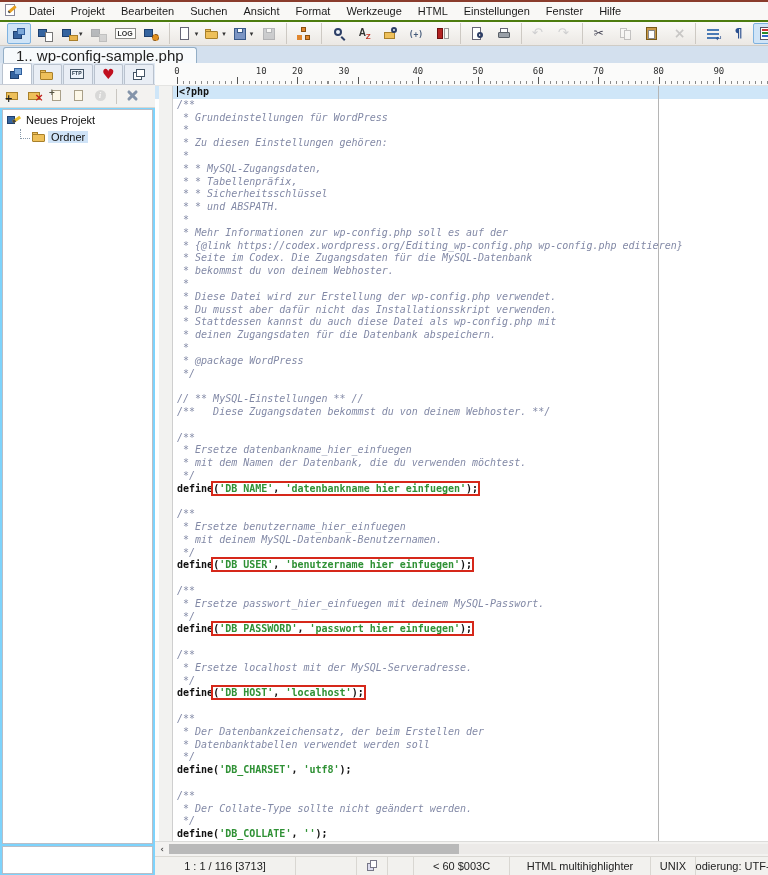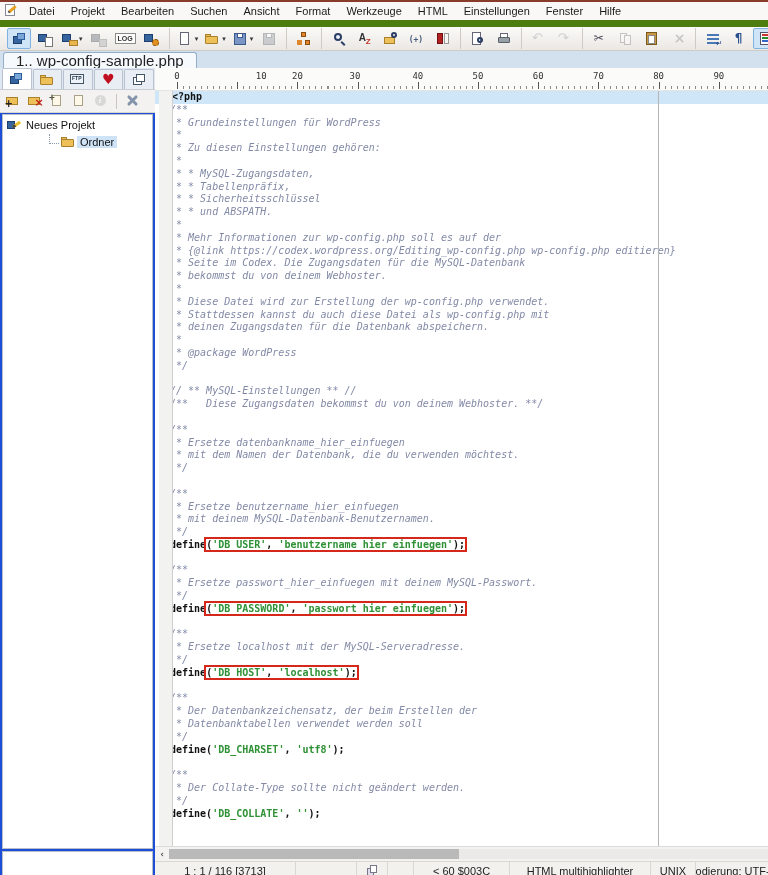--- a/index.html
+++ b/index.html
@@ -3,21 +3,21 @@
 <meta charset="utf-8">
 <style>
   html,body{margin:0;padding:0;}
   body{
     width:768px;height:875px;overflow:hidden;position:relative;
     background:#eceae7;font-family:"Liberation Sans",sans-serif;
     -webkit-font-smoothing:none;
   }
   .topstrip{height:2px;background:#8a3c2c;}
   
-  .menubar{height:18px;background:#f9f8f6;border-bottom:7px solid #4d7c0f;
+  .menubar{height:18px;background:#f9f8f6;border-bottom:2px solid #4d7c0f;
     display:flex;align-items:center;font-size:11px;color:#1a1a1a;padding-left:4px;}
   .menu-item{padding:1px 8px;cursor:default;}
   
   .toolbar{height:23px;background:linear-gradient(#fbfaf8,#ebe8e4);
     border-bottom:1px solid #cfccc6;display:flex;align-items:center;padding-left:2px;}
   .tb-group{display:flex;align-items:center;padding:0 4px;height:21px;border-right:1px solid #cdc9c3;}
   .tb-group:last-child{border-right:none;}
   .tbtn{height:19px;min-width:20px;display:inline-flex;align-items:center;justify-content:center;
     border:1px solid transparent;border-radius:2px;margin:0 1px;padding:0 1px;}
   .tbtn.active{background:#cfe4f7;border-color:#7eb2e0;}
@@ -98,21 +98,21 @@
   .i-edit-doc::before{left:1px;top:1px;width:10px;height:12px;background:#fff;border:1px solid #889;}
   .i-edit-doc::after{left:3px;top:5px;width:10px;height:3px;background:#e8a020;border-left:2px solid #555;transform:rotate(-40deg);border-radius:1px;}
   .i-pages::before{left:3px;top:5px;width:7px;height:8px;background:#dde;border:1px solid #778;}
   .i-pages::after{left:6px;top:2px;width:7px;height:8px;background:#fff;border:1px solid #778;}
   
   .tabbar{height:17px;background:#d3e0ee;display:flex;align-items:flex-end;padding-left:3px;}
   .doc-tab{height:15px;background:#f7fafc;border:1px solid #93aec6;border-bottom:none;
     border-radius:3px 3px 0 0;font-size:15px;color:#222;padding:0 12px;display:flex;align-items:center;}
   
   .main{display:flex;height:812px;}
-  .leftcol{width:155px;display:flex;flex-direction:column;background:#1d4ed8;}
+  .leftcol{width:155px;display:flex;flex-direction:column;background:#7dd3fc;}
   .side-tabs{height:21px;background:#dfe8f2;display:flex;align-items:flex-end;padding-left:2px;border-bottom:1px solid #c8cdd6;}
   .side-tab{width:28px;height:19px;display:flex;align-items:center;justify-content:center;
     border:1px solid #b9c2ce;border-bottom:none;background:#e9eef5;margin-right:1px;border-radius:2px 2px 0 0;}
   .side-tab.active{background:#fff;height:20px;}
   .side-tools{height:22px;background:#f3f2f0;border-bottom:1px solid #d9d6d1;display:flex;align-items:center;padding-left:2px;}
   .stool{height:19px;min-width:20px;display:inline-flex;align-items:center;justify-content:center;margin:0 1px;}
   .stool.disabled{opacity:.45;filter:grayscale(.6);}
   .tool-sep{width:1px;height:15px;background:#c9c6c1;margin:0 4px;}
   .tree-panel{flex:1;background:#fff;border:1px solid #b8bec8;margin:1px 2px 0 2px;overflow:hidden;font-size:11px;}
   .tree-row{height:15px;display:flex;align-items:center;white-space:nowrap;color:#111;margin-top:2px;}
@@ -125,21 +125,21 @@
   .ruler{height:22px;background:#fbfbfa;position:relative;border-bottom:1px solid #e4e4e2;}
   .ruler-num{position:absolute;top:3px;font:9px "DejaVu Sans Mono",monospace;color:#333;transform:translateX(-50%);}
   .ticks-minor{position:absolute;left:22px;right:0;bottom:1px;height:3px;
     background:repeating-linear-gradient(to right,#8a8a8a 0 1px,transparent 1px 6.02px);}
   .ticks-major{position:absolute;left:22px;right:0;bottom:1px;height:7px;
     background:repeating-linear-gradient(to right,#555 0 1px,transparent 1px 60.2px);}
   .code-area{flex:1;position:relative;background:#fff;overflow:hidden;
     font:10px "DejaVu Sans Mono",monospace;line-height:12.8px;}
   .gutter{position:absolute;left:4px;top:0;bottom:0;width:13px;background:#f2f2f0;border-right:1px solid #cfcfcf;z-index:6;}
   .col80{position:absolute;left:503px;top:0;bottom:0;width:1px;background:#b5b5b5;z-index:5;}
-  .code-line{height:12.8px;white-space:pre;padding-left:15px;}
+  .code-line{height:12.8px;white-space:pre;padding-left:22px;}
   .code-line.hl{background:#cfe6f8;}
   .caret{display:inline-block;width:1px;height:11px;background:#000;vertical-align:-2px;margin-right:1px;}
   .c{color:#8289a6;font-style:italic;}
   .k{color:#111;font-weight:bold;}
   .g{color:#2f9135;font-weight:bold;}
   .redbox{outline:2px solid #d6281a;}
   
   .hscroll{height:14px;background:#f3f2f0;border-top:1px solid #dcdcda;display:flex;align-items:center;}
   .hs-arrow{width:14px;height:13px;display:flex;align-items:center;justify-content:center;
     font:bold 9px "DejaVu Sans",sans-serif;color:#555;}
@@ -319,37 +319,37 @@
         <span class="tool-sep"></span>
         <span class="stool">
           <span class="ico i-wrench"></span>
         </span>
       </div>
     <div class="tree-panel">
         <div class="tree-row" style="padding-left: 3px;">
           <span class="ico i-project"></span>
           <span class="tree-label">Neues Projekt</span>
         </div>
-        <div class="tree-row selected" style="padding-left: 11px; margin-left: 29px;">
+        <div class="tree-row selected" style="padding-left: 11px;">
           <span class="tree-elbow"></span>
           <span class="ico i-folder"></span>
           <span class="tree-label">Ordner</span>
         </div>
       </div>
     <div class="side-bottombox"></div>
   </div>
 
   <div class="editorcol">
     <div class="ruler">
       <div class="ticks-minor"></div>
       <div class="ticks-major"></div>
     <span class="ruler-num" style="left: 22px;">0</span>
         <span class="ruler-num" style="left: 82.2px; margin-left: 24px;">10</span>
         <span class="ruler-num" style="left: 142.4px;">20</span>
-        <span class="ruler-num" style="left: 200px;">30</span>
+        <span class="ruler-num" style="left: 189px;">30</span>
         <span class="ruler-num" style="left: 262.8px;">40</span>
         <span class="ruler-num" style="left: 323px;">50</span>
         <span class="ruler-num" style="left: 383.2px;">60</span>
         <span class="ruler-num" style="left: 443.4px;">70</span>
         <span class="ruler-num" style="left: 503.6px;">80</span>
         <span class="ruler-num" style="left: 563.8px;">90</span>
       </div>
     <div class="code-area">
       <div class="col80"></div>
       <div>
@@ -363,33 +363,35 @@
           <div class="code-line"><span class="c"> * * Tabellenpräfix,</span></div>
           <div class="code-line"><span class="c"> * * Sicherheitsschlüssel</span></div>
           <div class="code-line"><span class="c"> * * und ABSPATH.</span></div>
           <div class="code-line"><span class="c"> *</span></div>
           <div class="code-line"><span class="c"> * Mehr Informationen zur wp-config.php soll es auf der</span></div>
           <div class="code-line"><span class="c"> * {@link https://codex.wordpress.org/Editing_wp-config.php wp-config.php editieren}</span></div>
           <div class="code-line"><span class="c"> * Seite im Codex. Die Zugangsdaten für die MySQL-Datenbank</span></div>
           <div class="code-line"><span class="c"> * bekommst du von deinem Webhoster.</span></div>
           <div class="code-line"><span class="c"> *</span></div>
           <div class="code-line"><span class="c"> * Diese Datei wird zur Erstellung der wp-config.php verwendet.</span></div>
+          <div class="code-line"><span class="c"> * Du musst aber dafür nicht das Installationsskript verwenden.</span></div>
           <div class="code-line"><span class="c"> * Stattdessen kannst du auch diese Datei als wp-config.php mit</span></div>
           <div class="code-line"><span class="c"> * deinen Zugangsdaten für die Datenbank abspeichern.</span></div>
           <div class="code-line"><span class="c"> *</span></div>
           <div class="code-line"><span class="c"> * @package WordPress</span></div>
           <div class="code-line"><span class="c"> */</span></div>
           <div class="code-line"></div>
           <div class="code-line"><span class="c">// ** MySQL-Einstellungen ** //</span></div>
           <div class="code-line"><span class="c">/**   Diese Zugangsdaten bekommst du von deinem Webhoster. **/</span></div>
           <div class="code-line"></div>
           <div class="code-line"><span class="c">/**</span></div>
           <div class="code-line"><span class="c"> * Ersetze datenbankname_hier_einfuegen</span></div>
           <div class="code-line"><span class="c"> * mit dem Namen der Datenbank, die du verwenden möchtest.</span></div>
           <div class="code-line"><span class="c"> */</span></div>
+          <div class="code-line"><span class="k">define</span><span class="redbox"><span class="k">(</span><span class="g">'DB_NAME'</span><span class="k">, </span><span class="g">'datenbankname_hier_einfuegen'</span><span class="k">);</span></span></div>
           <div class="code-line"></div>
           <div class="code-line"><span class="c">/**</span></div>
           <div class="code-line"><span class="c"> * Ersetze benutzername_hier_einfuegen</span></div>
           <div class="code-line"><span class="c"> * mit deinem MySQL-Datenbank-Benutzernamen.</span></div>
           <div class="code-line"><span class="c"> */</span></div>
           <div class="code-line"><span class="k">define</span><span class="redbox"><span class="k">(</span><span class="g">'DB_USER'</span><span class="k">, </span><span class="g">'benutzername_hier_einfuegen'</span><span class="k">);</span></span></div>
           <div class="code-line"></div>
           <div class="code-line"><span class="c">/**</span></div>
           <div class="code-line"><span class="c"> * Ersetze passwort_hier_einfuegen mit deinem MySQL-Passwort.</span></div>
           <div class="code-line"><span class="c"> */</span></div>

